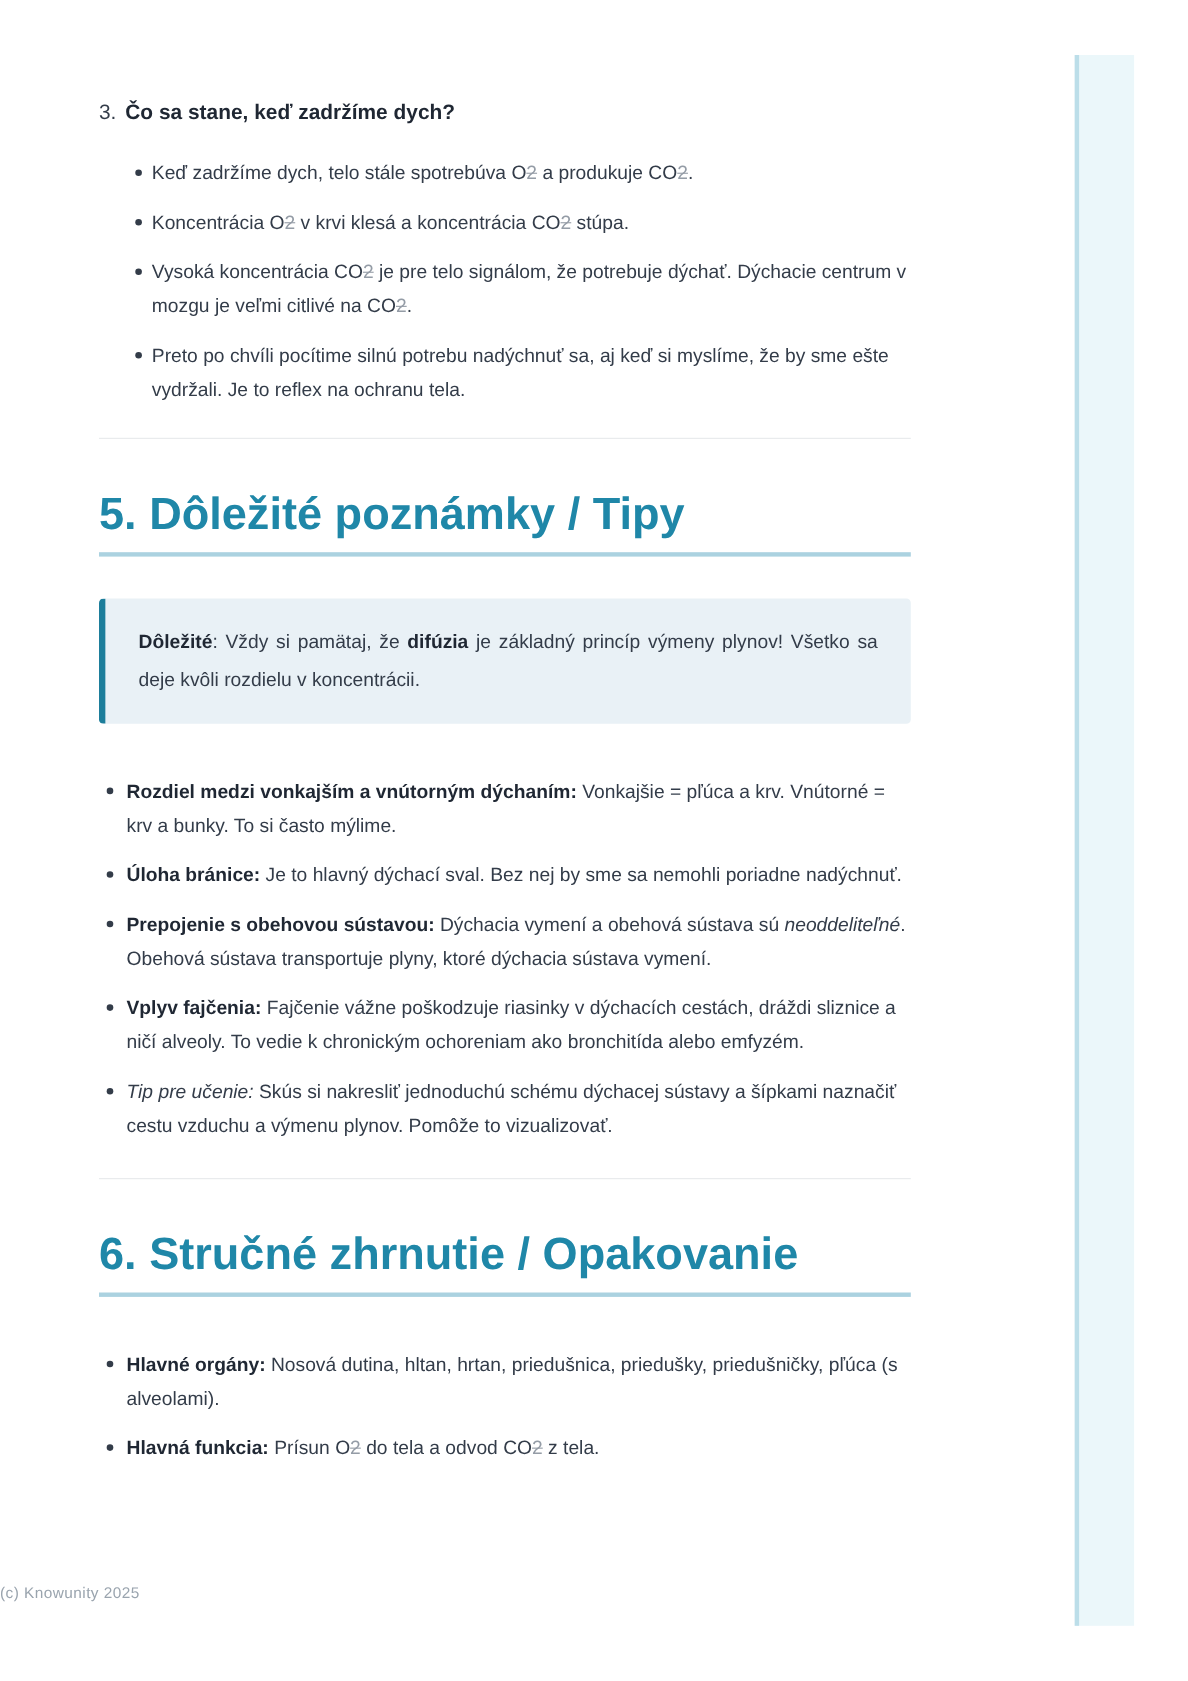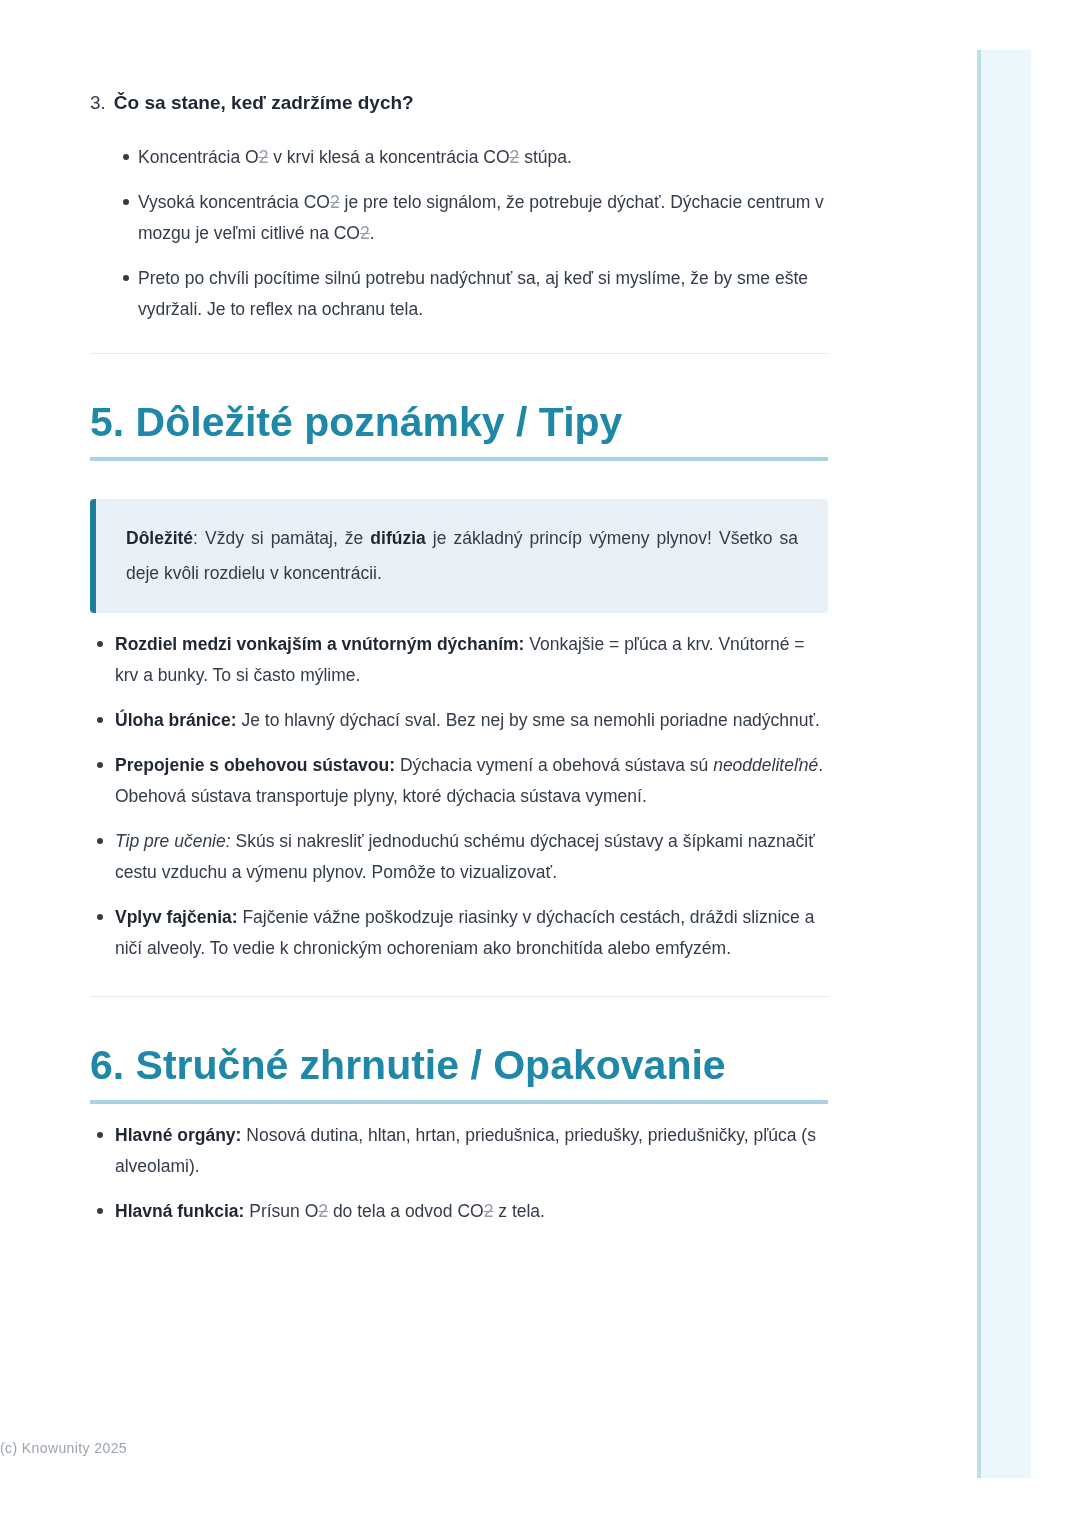--- a/index.html
+++ b/index.html
@@ -41,21 +41,21 @@
     line-height:31px;
     margin-bottom:14px;
   }
   ul.bullets.nested { margin-top:26px; }
   ul.bullets.nested li { padding-left:48px; }
   ul.bullets.nested li::before {
     content:""; position:absolute; left:33px; top:12px;
     width:6px; height:6px; border-radius:50%;
     background:var(--text, #333c49);
   }
-  ul.bullets.top { margin-top:16px; }
+  ul.bullets.top { margin-top:46px; }
   ul.bullets.top li { padding-left:25px; }
   ul.bullets.top li::before {
     content:""; position:absolute; left:7px; top:12px;
     width:6px; height:6px; border-radius:50%;
     background:var(--text, #333c49);
   }
 
   .divider {
     border:none; height:1px;
     background:var(--divider, #e7e9ec);
@@ -114,40 +114,41 @@
 <div class="side-bar"></div>
 
 <div class="content">
 
   <div class="q-heading">
     <span class="q-num">3.</span><span class="q-title">Čo sa stane, keď zadržíme dych?</span>
   </div>
 
   <ul class="bullets nested">
 
+  <li class="bullet-item"><span>Keď zadržíme dych, telo stále spotrebúva O</span><span class="seg-s2">2</span><span> a produkuje CO</span><span class="seg-s2">2</span><span>.</span></li>
       <li class="bullet-item"><span>Koncentrácia O</span><span class="seg-s2">2</span><span> v krvi klesá a koncentrácia CO</span><span class="seg-s2">2</span><span> stúpa.</span></li>
       <li class="bullet-item"><span>Vysoká koncentrácia CO</span><span class="seg-s2">2</span><span> je pre telo signálom, že potrebuje dýchať. Dýchacie centrum v mozgu je veľmi citlivé na CO</span><span class="seg-s2">2</span><span>.</span></li>
       <li class="bullet-item"><span>Preto po chvíli pocítime silnú potrebu nadýchnuť sa, aj keď si myslíme, že by sme ešte vydržali. Je to reflex na ochranu tela.</span></li>
     </ul>
 
   <hr class="divider">
 
   <h2 class="section-heading">5. Dôležité poznámky / Tipy</h2>
 
   <div class="callout">
     <p class="callout-text"><span class="seg-b">Dôležité</span><span>: Vždy si pamätaj, že </span><span class="seg-b">difúzia</span><span> je základný princíp výmeny plynov! Všetko sa deje kvôli rozdielu v koncentrácii.</span></p>
   </div>
 
   <ul class="bullets top">
 
   <li class="bullet-item"><span class="seg-b">Rozdiel medzi vonkajším a vnútorným dýchaním:</span><span> Vonkajšie = pľúca a krv. Vnútorné = krv a bunky. To si často mýlime.</span></li>
       <li class="bullet-item"><span class="seg-b">Úloha bránice:</span><span> Je to hlavný dýchací sval. Bez nej by sme sa nemohli poriadne nadýchnuť.</span></li>
       <li class="bullet-item"><span class="seg-b">Prepojenie s obehovou sústavou:</span><span> Dýchacia vymení a obehová sústava sú </span><span class="seg-i">neoddeliteľné</span><span>. Obehová sústava transportuje plyny, ktoré dýchacia sústava vymení.</span></li>
+      <li class="bullet-item"><span class="seg-b">Vplyv fajčenia:</span><span> Fajčenie vážne poškodzuje riasinky v dýchacích cestách, dráždi sliznice a ničí alveoly. To vedie k chronickým ochoreniam ako bronchitída alebo emfyzém.</span></li>
       <li class="bullet-item"><span class="seg-i">Tip pre učenie:</span><span> Skús si nakresliť jednoduchú schému dýchacej sústavy a šípkami naznačiť cestu vzduchu a výmenu plynov. Pomôže to vizualizovať.</span></li>
-      <li class="bullet-item"><span class="seg-b">Vplyv fajčenia:</span><span> Fajčenie vážne poškodzuje riasinky v dýchacích cestách, dráždi sliznice a ničí alveoly. To vedie k chronickým ochoreniam ako bronchitída alebo emfyzém.</span></li>
     </ul>
 
   <hr class="divider before-6">
 
   <h2 class="section-heading">6. Stručné zhrnutie / Opakovanie</h2>
 
 
   <ul class="bullets top">
 
   <li class="bullet-item"><span class="seg-b">Hlavné orgány:</span><span> Nosová dutina, hltan, hrtan, priedušnica, priedušky, priedušničky, pľúca (s alveolami).</span></li>

